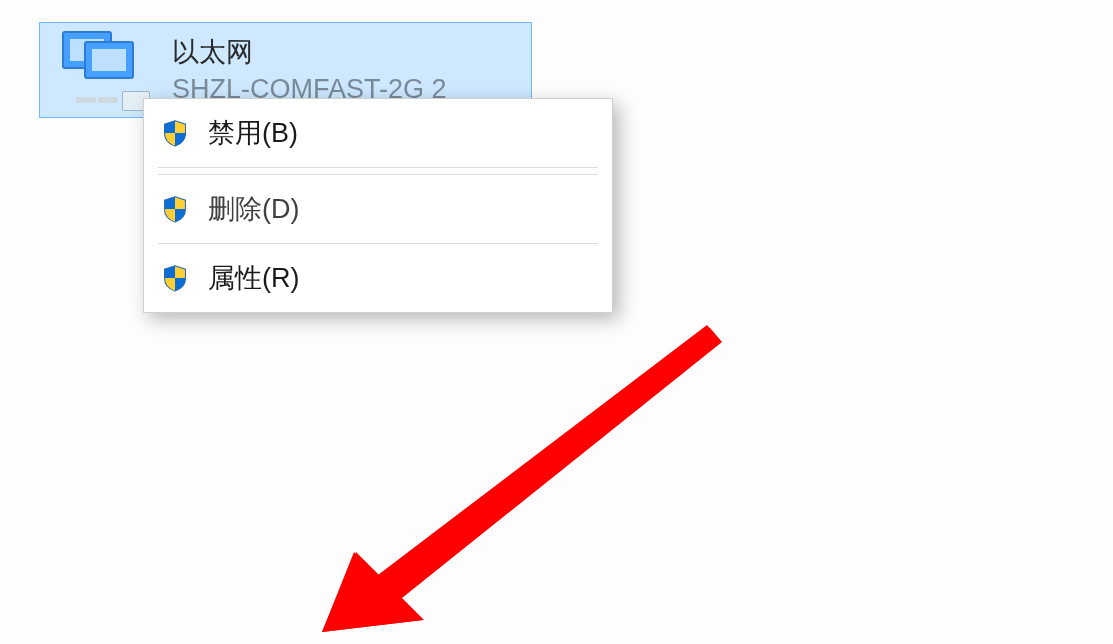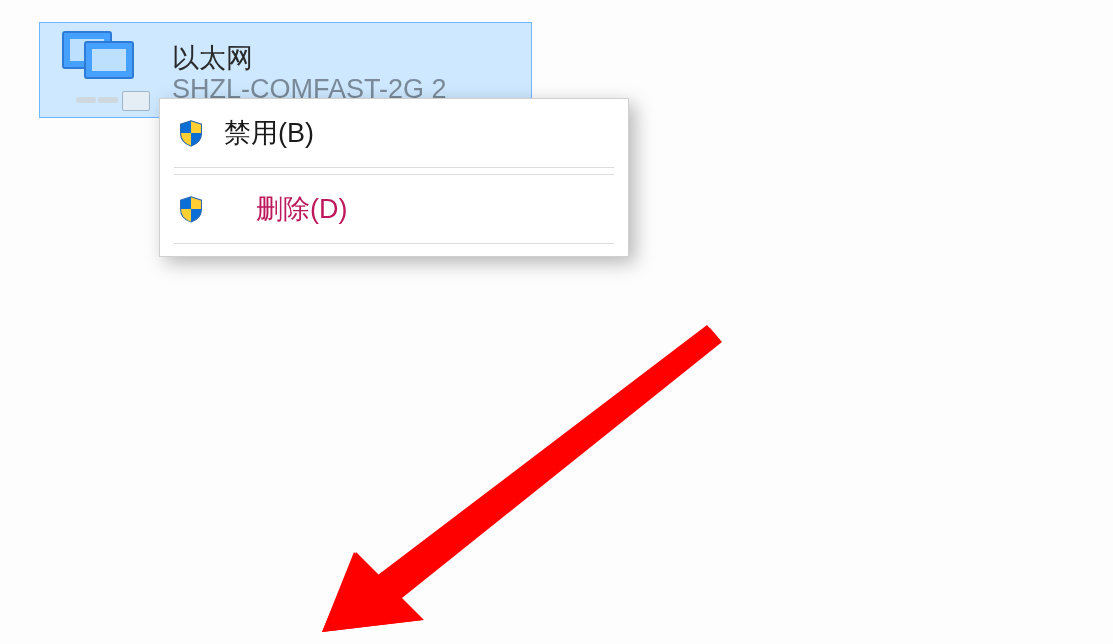--- a/index.html
+++ b/index.html
@@ -15,36 +15,35 @@
     .monitor::after { content:""; position:absolute; left:6px; top:6px; right:6px; bottom:6px; background:#bde0ff; }
     .monitor.m1 { left:6px; top:4px; }
     .monitor.m2 { left:28px; top:14px; }
     .stand { position:absolute; bottom:2px; width:20px; height:6px; background:#cfd8df; border-radius:2px; }
     .stand.s1 { left:20px; }
     .stand.s2 { left:42px; }
     .plug { position:absolute; right:-2px; bottom:-6px; width:28px; height:20px; background:#e6eef5; border:1px solid #9db7c9; border-radius:2px; }
 
     .adapter-text { margin-left:24px; }
     .adapter-title { font-size:27px; color:#2a2a2a; line-height:1.2; }
-    .adapter-sub { font-size:27px; color:#7a8a99; }
+    .adapter-sub { font-size:27px; color:#7a8a99; margin-top:6px; }
 
     .menu {
       position:absolute; left:143px; top:98px; width:470px;
       background:#ffffff; border:1px solid #d0d0d0;
       box-shadow:6px 6px 18px rgba(0,0,0,.28);
       padding:6px 0;
-      margin-left:16px;
     }
     .menu-item {
       display:flex; align-items:center;
       height:56px; padding:0 20px 0 14px;
       font-size:27px; color:#1a1a1a;
     }
     .menu-item.bold { font-weight:700; }
-    .menu-item.disabled { color:#be185d;gap:32px; }
+    .menu-item.disabled { color:#404040; }
     .menu-icon { width:34px; height:34px; flex-shrink:0; margin-right:16px; display:flex; align-items:center; justify-content:center; }
     .menu-icon.empty { visibility:hidden; }
     .menu-label { }
     .menu-sep { height:1px; background:#dcdcdc; margin:6px 14px; }
 
     .arrow { position:absolute; left:312px; top:320px; pointer-events:none; }
   </style>
 </head>
 <body>
 
@@ -91,20 +90,32 @@
         <path d="M16 31 C10 29 4 24 4 16 H16 Z" fill="#ffcf33"></path>
         <path d="M16 31 C22 29 28 24 28 16 H16 Z" fill="#0b6dd6"></path>
         <path d="M16 2 L28 6 V16 C28 24 22 29 16 31 C10 29 4 24 4 16 V6 Z" fill="none" stroke="#2b6bb3" stroke-width="1.2"></path>
       </svg>
     </span>
     <span class="menu-label">删除(D)</span>
   </div>
 
   <div class="menu-sep"></div>
 
+  <div class="menu-item">
+    <span class="menu-icon">
+      <svg width="28" height="28" viewBox="0 0 32 32">
+        <path d="M16 2 L4 6 V16 H16 Z" fill="#0b6dd6"></path>
+        <path d="M16 2 L28 6 V16 H16 Z" fill="#ffcf33"></path>
+        <path d="M16 31 C10 29 4 24 4 16 H16 Z" fill="#ffcf33"></path>
+        <path d="M16 31 C22 29 28 24 28 16 H16 Z" fill="#0b6dd6"></path>
+        <path d="M16 2 L28 6 V16 C28 24 22 29 16 31 C10 29 4 24 4 16 V6 Z" fill="none" stroke="#2b6bb3" stroke-width="1.2"></path>
+      </svg>
+    </span>
+    <span class="menu-label">属性(R)</span>
+  </div>
 </div>
 
 <svg class="arrow" width="420" height="320">
   <defs></defs>
   <polygon points="395,5 410,22 85,282 110,300 10,312 42,232 62,258" fill="#ff0000"></polygon>
   <polygon points="398,8 408,20 70,275 60,260" fill="#ff0000"></polygon>
   <polygon points="10,312 112,300 44,232" fill="#ff0000"></polygon>
 </svg>
 
 </body></html>

